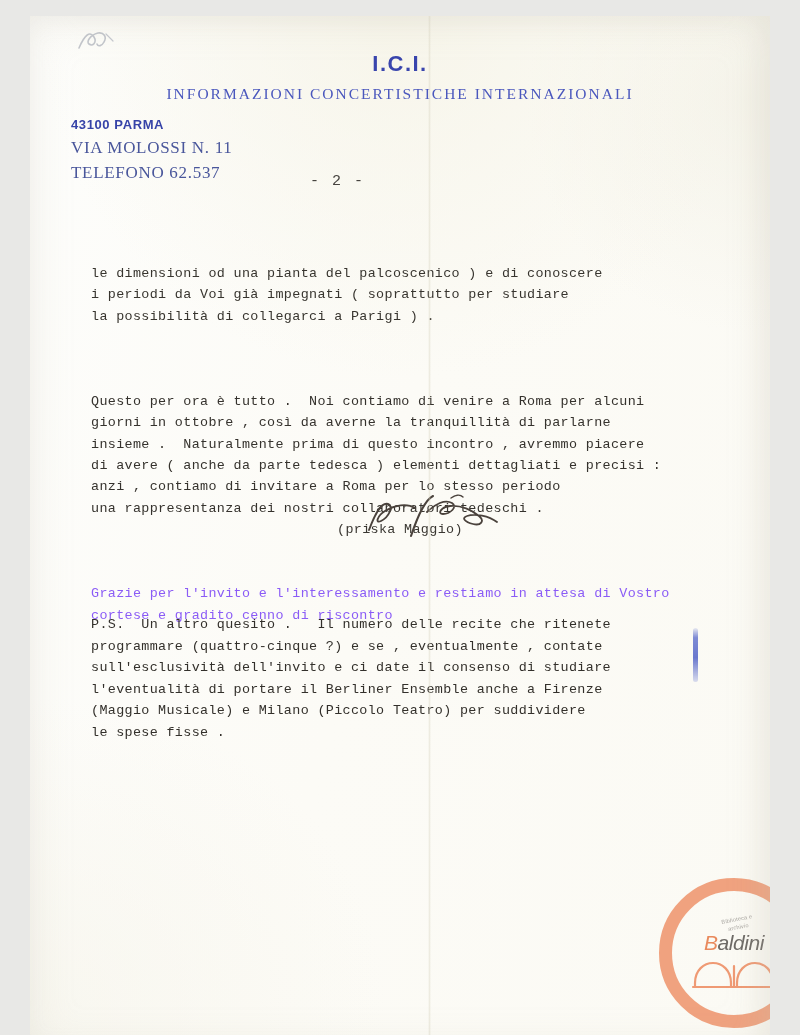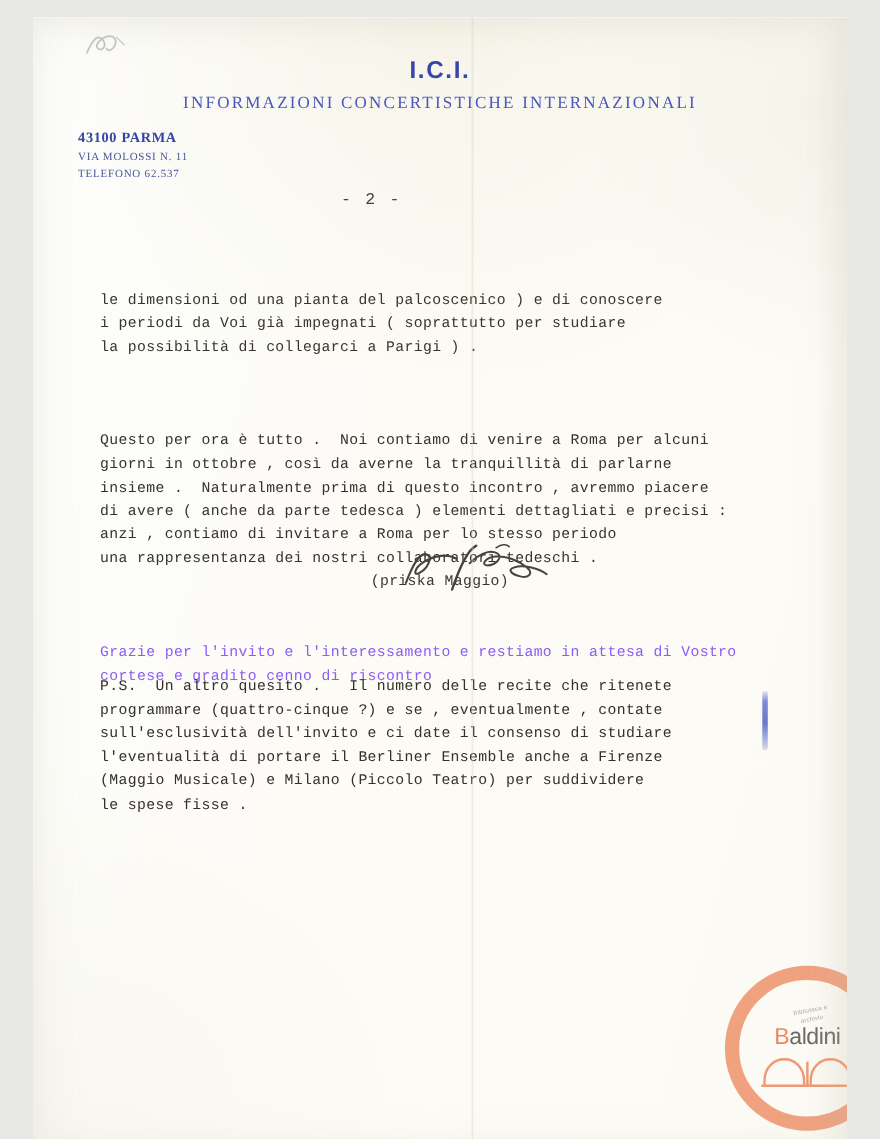--- a/index.html
+++ b/index.html
@@ -74,29 +74,29 @@
 
   
   .address {
     position: absolute;
     top: 100px;
     left: 41px;
     color: #3b49b0;
     line-height: 1.38;
   }
   .addr-city {
-    font-family: Liberation Serif, serif;
+    font-family: Liberation Sans, sans-serif;
     font-weight: bold;
     font-size: 13px;
     letter-spacing: 0.6px;
     color: #3643a8;
   }
   .addr-line {
     font-family: "Liberation Serif", "DejaVu Serif", serif;
-    font-size: 10px;
+    font-size: 17px;
     letter-spacing: 0.7px;
     color: #49569b;
     margin-top: 2px;
   }
 
   
   .page-number {
     position: absolute;
     top: 157px;
     left: 280px;
@@ -246,20 +246,21 @@
     opacity: 0.85;
   }
   .stamp-name {
     font-family: "Liberation Sans", sans-serif;
     font-size: 21px;
     color: #6d6a66;
     letter-spacing: -0.4px;
     line-height: 1;
     margin-top: 0px;
     font-weight: 400;
+    font-style: italic;
   }
   .stamp-name b { color: #e98a5d; font-weight: 400; }
   .stamp-book { margin-top: 4px; }
 </style>
 </head>
 <body>
 
 <div class="page">
 
   <div class="paper-grain"></div>

